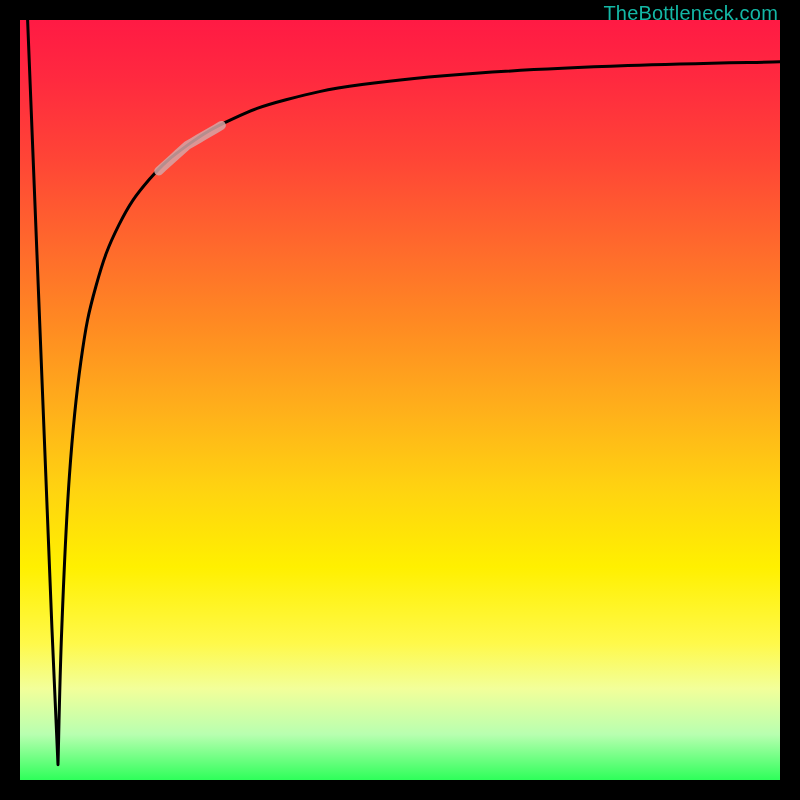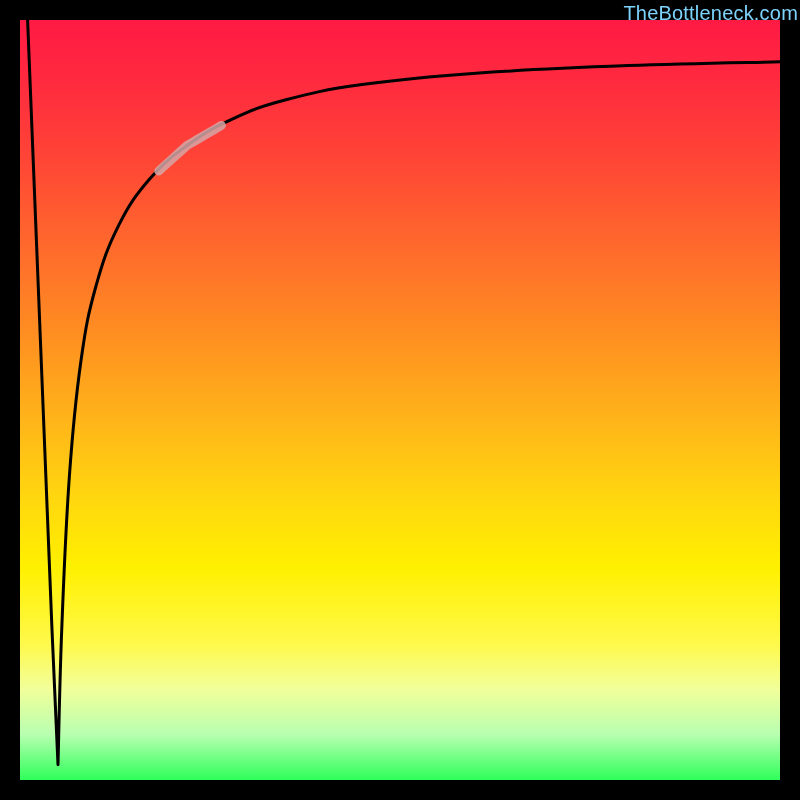--- a/index.html
+++ b/index.html
@@ -43,22 +43,22 @@
     position: absolute;
     left: 20px;
     top: 20px;
     width: 760px;
     height: 760px;
     overflow: visible;
   }
   .watermark {
     position: absolute;
     top: 2px;
-    right: 2px;
-    color: #7dd3fc;
+    right: 22px;
+    color: #14b8a6;
     font-size: 20px;
     font-weight: 400;
     letter-spacing: 0.2px;
     user-select: none;
   }
 </style>
 </head>
 <body>
 
 <div class="frame">

